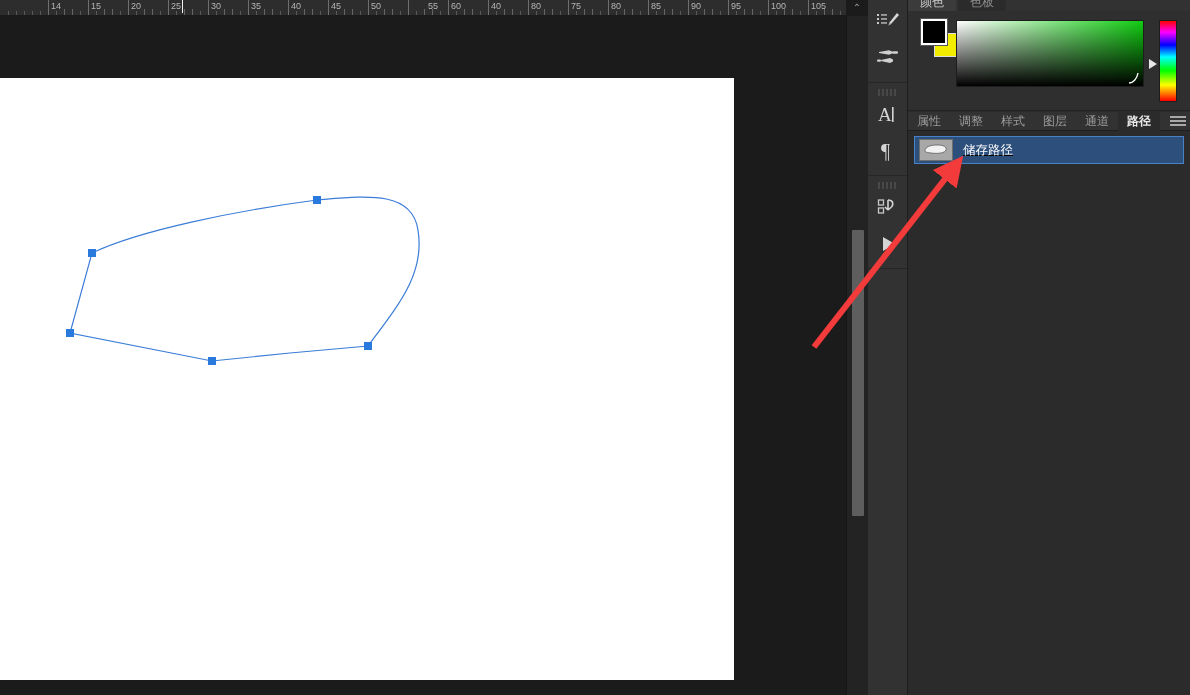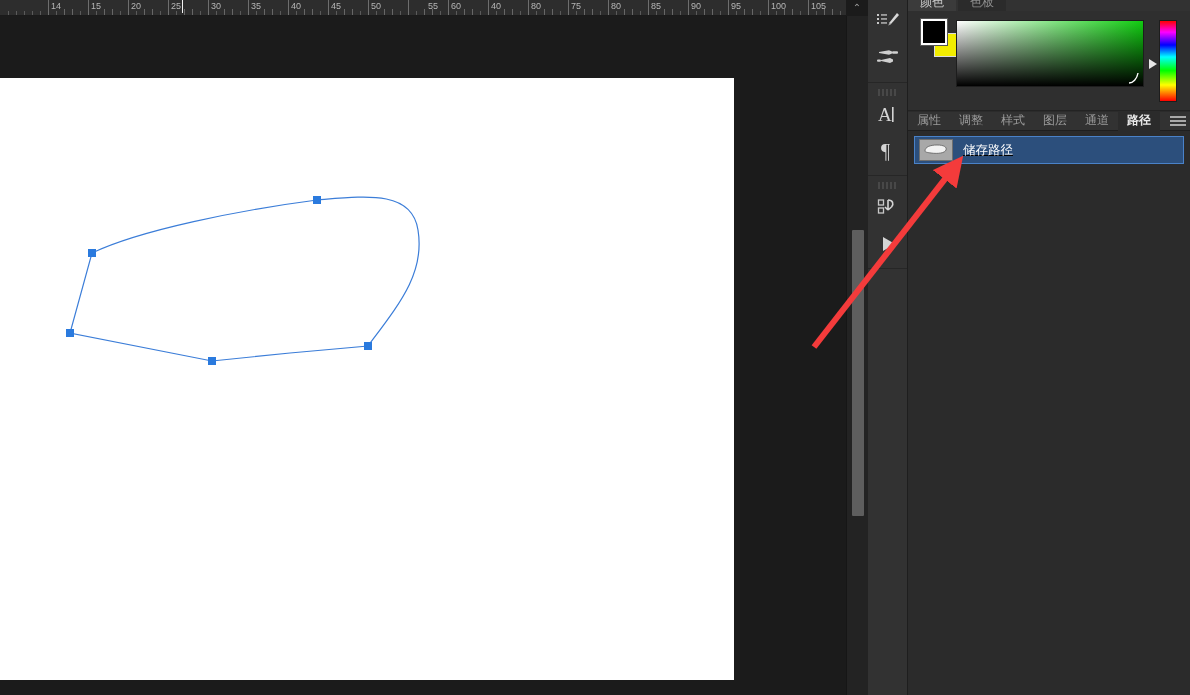--- a/index.html
+++ b/index.html
@@ -157,21 +157,20 @@
     border-left: 8px solid #e8e8e8;
   }
 
   
   #panel-tabbar {
     position: absolute; left: 0; top: 112px;
     width: 282px; height: 19px;
     background: #323232;
     display: flex; align-items: center;
     border-bottom: 1px solid #1f1f1f;
-    font-family: Liberation Mono, monospace;
   }
   .ptab {
     height: 19px; line-height: 19px;
     padding: 0 9px;
     font-size: 12px; color: #9b9b9b;
     cursor: pointer; white-space: nowrap;
   }
   .ptab.active { color: #e8e8e8; background: #2b2b2b; font-weight: bold; }
   #panel-menu-btn {
     position: absolute; right: 4px; top: 4px;

